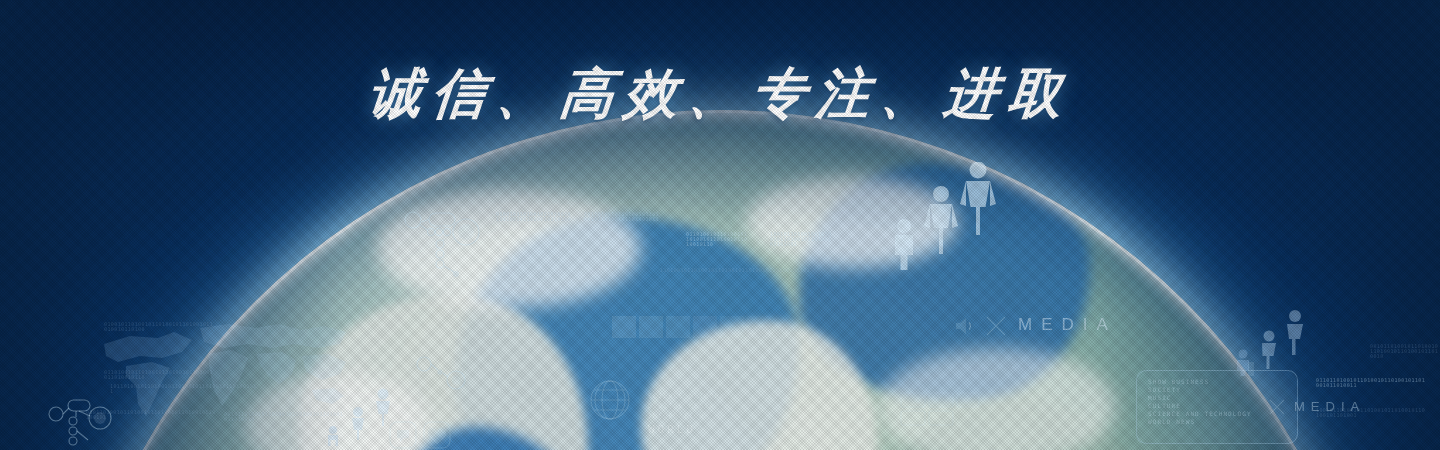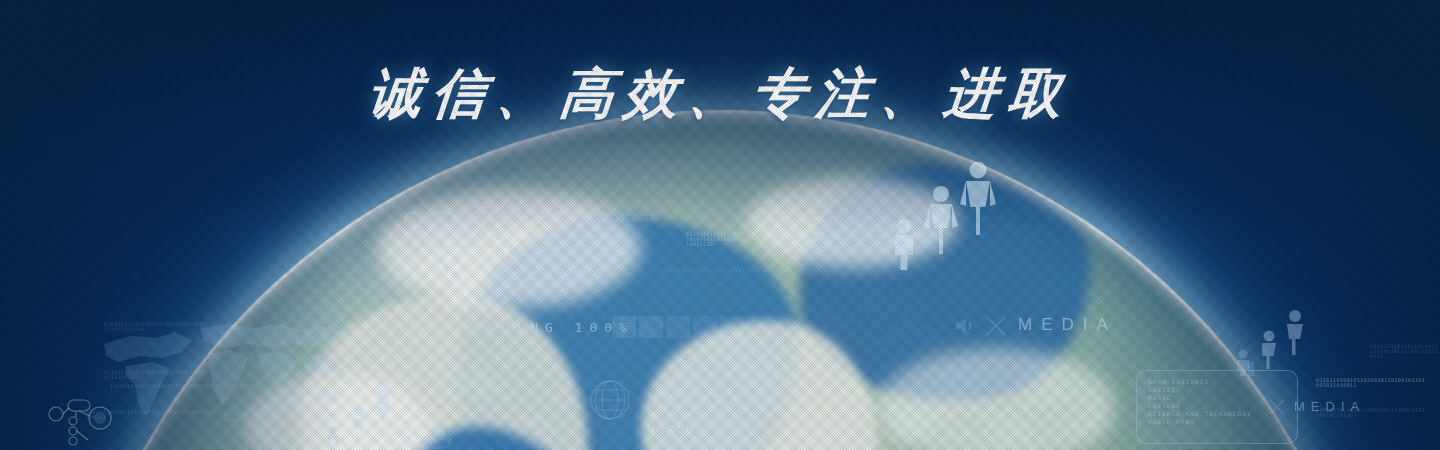--- a/index.html
+++ b/index.html
@@ -363,21 +363,20 @@
         <path d="M44 42 L38 64 L44 66 Z M66 42 L72 64 L66 66 Z"></path>
       </g>
       <g class="figure">
         <circle cx="92" cy="8" r="8.5"></circle>
         <path d="M80 19h24l-4.5 26h-5.5v28h-4V45h-5.5z"></path>
         <path d="M80 19 L74 42 L80 44 Z M104 19 L110 42 L104 44 Z"></path>
       </g>
     </svg>
   </div>
 
-  <div class="hud hud-text" style="left:456px;top:320px;">LOADING 100%</div>
 
   <div class="hud" style="left:612px;top:316px;width:160px;height:22px;">
     <svg viewBox="0 0 160 22" width="160" height="22" aria-hidden="true">
       <rect class="fill-ui" x="0" y="0" width="24" height="22" opacity=".45"></rect>
       <rect class="fill-ui" x="27" y="0" width="24" height="22" opacity=".40"></rect>
       <rect class="fill-ui" x="54" y="0" width="24" height="22" opacity=".34"></rect>
       <rect class="fill-ui" x="81" y="0" width="24" height="22" opacity=".28"></rect>
       <rect class="fill-ui" x="108" y="0" width="24" height="22" opacity=".22"></rect>
       <rect class="fill-ui" x="135" y="0" width="24" height="22" opacity=".16"></rect>
     </svg>

